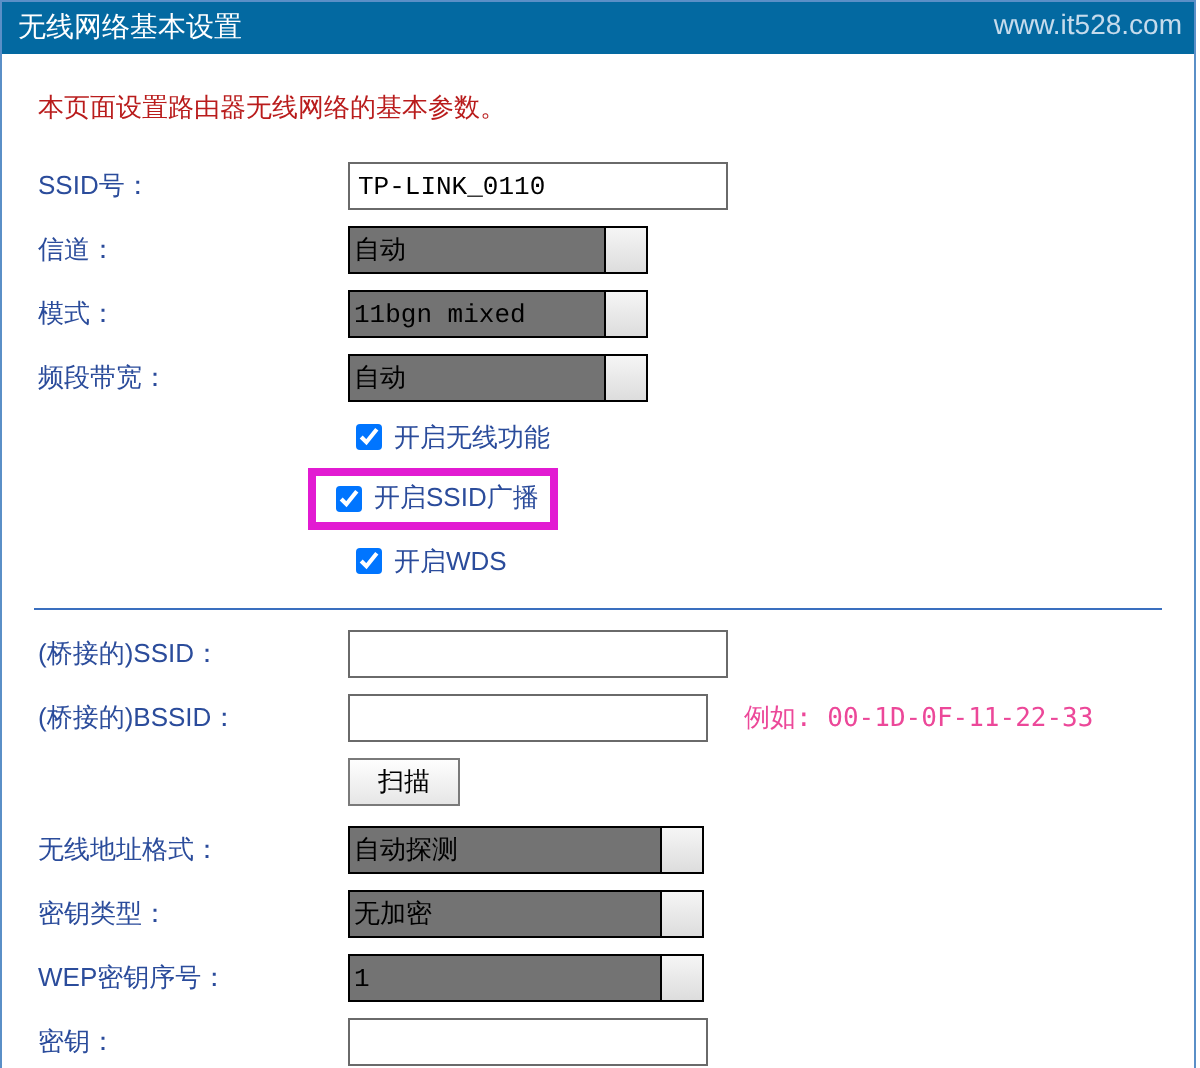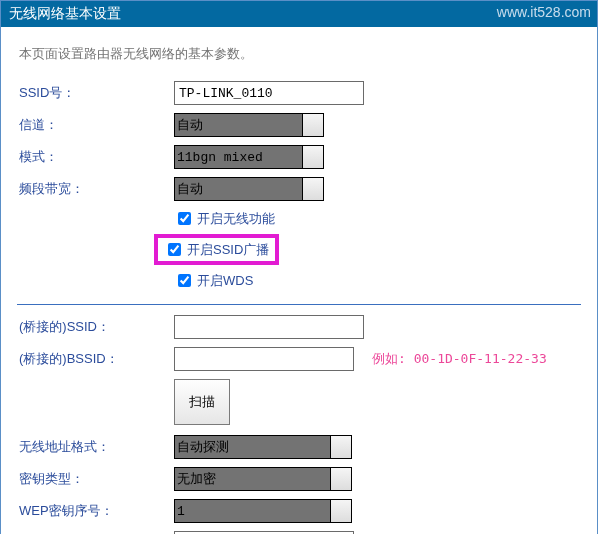--- a/index.html
+++ b/index.html
@@ -28,21 +28,21 @@
     top: 3px;
     color: #e8f0fa;
     font-size: 14px;
     opacity: 0.85;
   }
   .content {
     background: #fff;
     padding: 10px 14px 6px 14px;
   }
   .desc {
-    color: #737373;
+    color: #b91c1c;
     margin: 8px 4px 18px 4px;
   }
   .row {
     display: flex;
     align-items: center;
     margin: 8px 0;
   }
   .label {
     width: 155px;
     color: #2b4c9b;
@@ -103,33 +103,32 @@
     display: flex;
     align-items: center;
     margin: 6px 0 6px 159px;
     color: #2b4c9b;
   }
   .check-row input { margin-right: 6px; }
   .hilite {
     border: 4px solid #e21bd2;
     padding: 2px 6px;
     display: inline-flex;
-    align-items: center;
     margin-left: -10px;
   }
   .example {
     color: #ec4899;
     margin-left: 8px;
     font-family: SimSun, monospace;
   }
   .btn {
     display: inline-block;
     border: 1px solid #7a7a7a;
     background: linear-gradient(#fefefe, #e6e6e6);
-    padding: 13px 14px;
+    padding: 2px 14px;
     font-size: 13px;
     cursor: pointer;
     font-family: inherit;
   }
   .scan-row { margin: 6px 0 10px 159px; }
   hr.blue {
     border: none;
     border-top: 1px solid #3a6fbf;
     margin: 14px 2px 10px 2px;
   }

